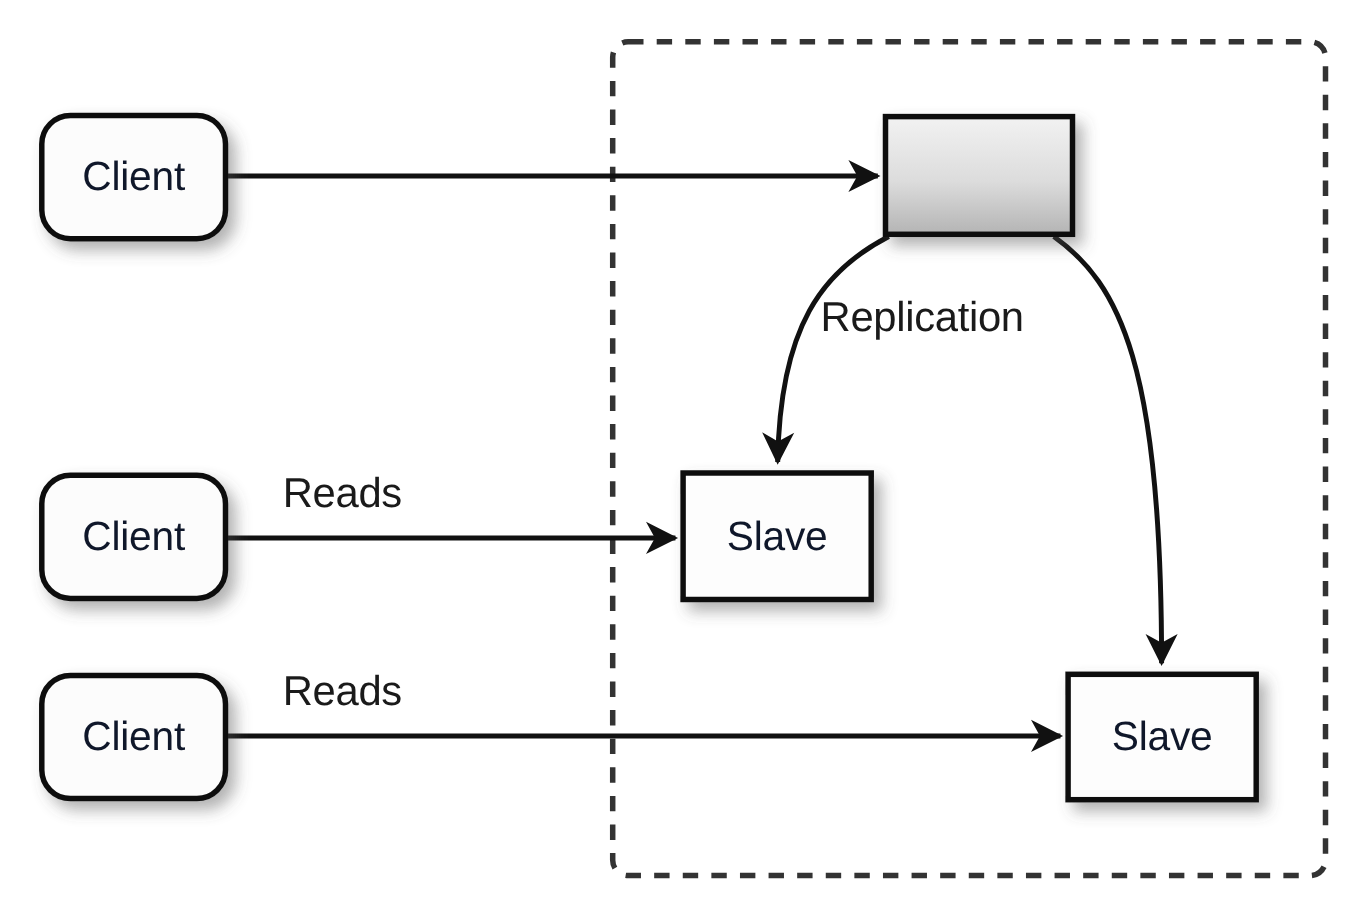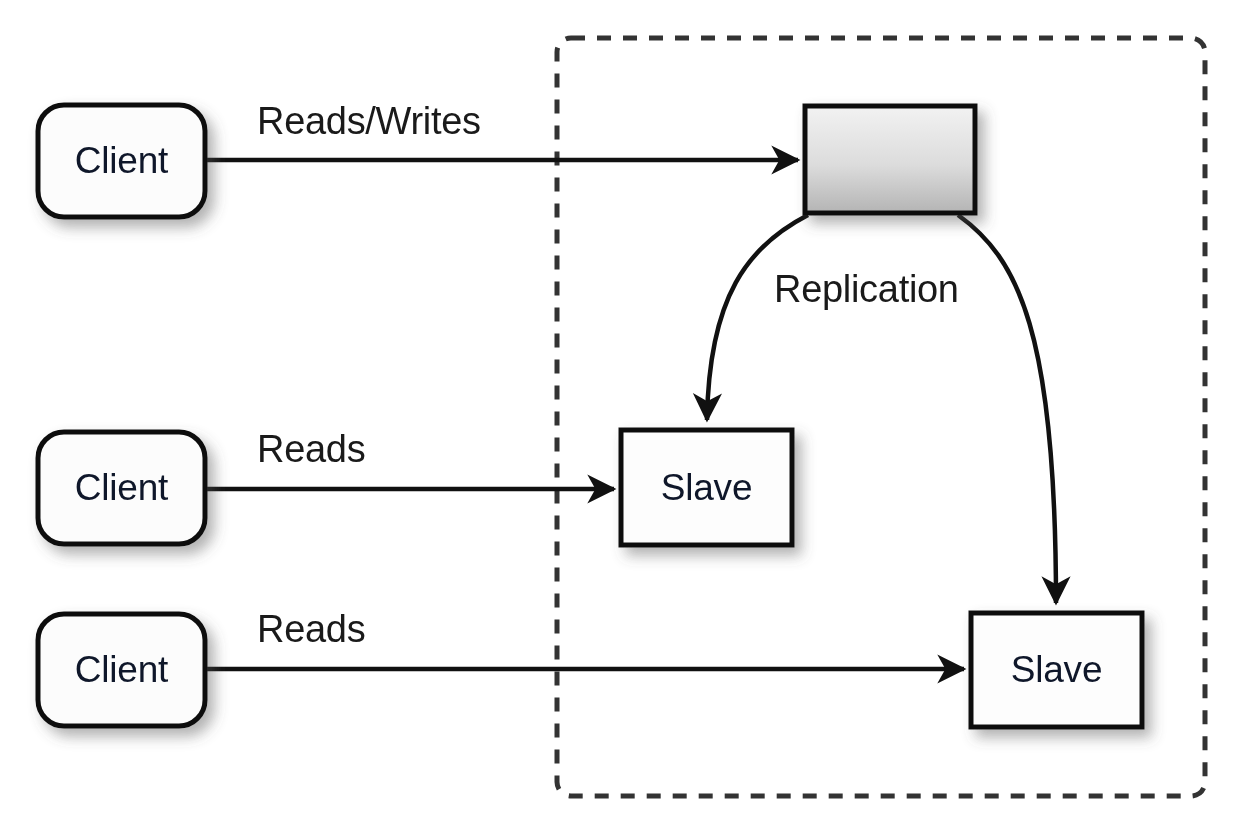--- a/index.html
+++ b/index.html
@@ -104,18 +104,17 @@
       <rect x="971" y="613" width="171" height="114" fill="#fdfdfd" stroke="#111111" stroke-width="5" filter="url(#softShadow)"></rect>
     </g>
   </svg>
 
   <div class="node-label" style="left:38px; top:105px; width:167px; height:112px;">Client</div>
   <div class="node-label" style="left:38px; top:432px; width:167px; height:112px;">Client</div>
   <div class="node-label" style="left:38px; top:614px; width:167px; height:112px;">Client</div>
   <div class="node-label" style="left:621px; top:430px; width:171px; height:115px;">Slave</div>
   <div class="node-label" style="left:971px; top:613px; width:171px; height:114px;">Slave</div>
 
-  <div class="edge-label" style="left:257px; top:100px;">Reads/Writes</div>
-  <div class="edge-label" style="left:774px; top:268px;">Replication</div>
+  <div class="edge-label" style="left:746px; top:268px;">Replication</div>
   <div class="edge-label" style="left:257px; top:428px;">Reads</div>
   <div class="edge-label" style="left:257px; top:608px;">Reads</div>
 
 </div>
 
 </body></html>

